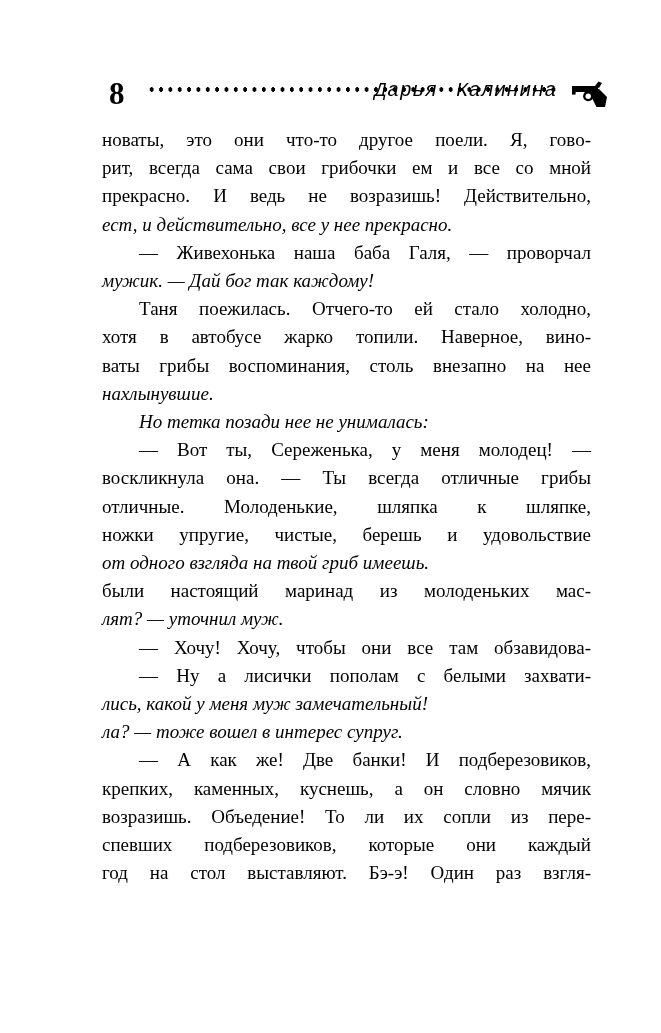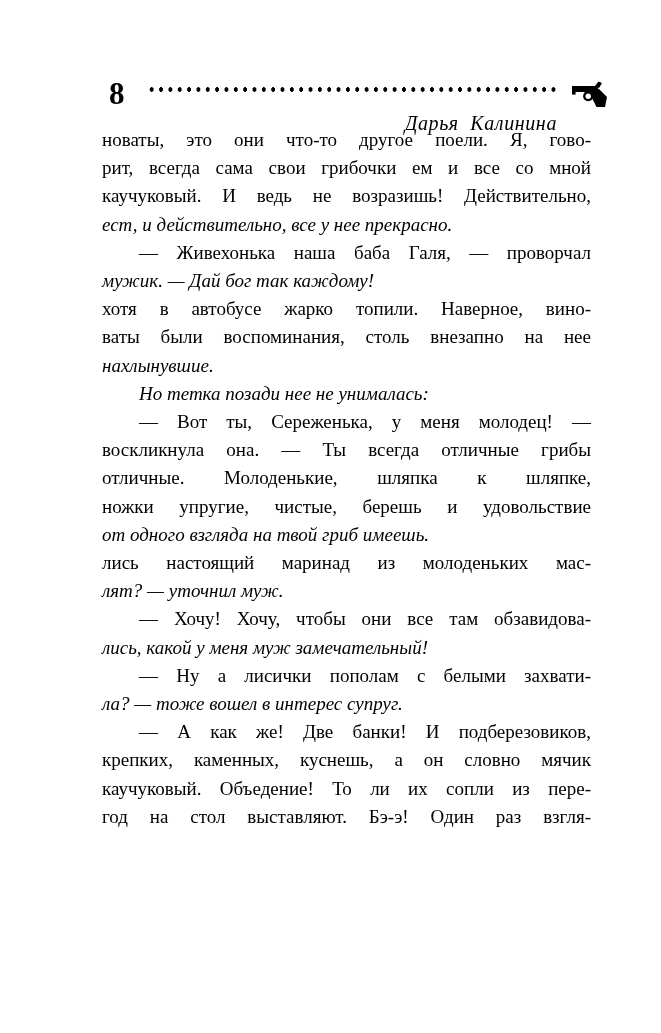--- a/index.html
+++ b/index.html
@@ -32,22 +32,22 @@
     width: 411px;
     height: 7px;
     background-image: radial-gradient(circle 2.2px, #000 97%, transparent 100%);
     background-size: 9.35px 7px;
     background-position: 0 50%;
     background-repeat: repeat-x;
   }
   .author-name {
     position: absolute;
     right: 104px;
-    top: 111px;
-    font-family: Liberation Serif, serif;
+    top: 79px;
+    font-family: Liberation Mono, monospace;
     font-style: italic;
     font-size: 20px;
     line-height: 24px;
     letter-spacing: 0.6px;
     word-spacing: 6px;
     white-space: nowrap;
   }
   .gun-icon {
     position: absolute;
     left: 572px;
@@ -94,38 +94,40 @@
       <polygon points="23,5 26.5,0.5 30,2 27,7" fill="#000"></polygon>
       <polygon points="13,10 27,8 35,16 33,26 24.5,26 18.5,14" fill="#000"></polygon>
       <circle cx="16.2" cy="15.2" r="5.1" fill="#000"></circle>
       <circle cx="16.2" cy="15.2" r="2.7" fill="#fff"></circle>
     </svg>
   </span>
 
   <div class="text-block">
       <div class="line">новаты, это они что-то другое поели. Я, гово-</div>
       <div class="line">рит, всегда сама свои грибочки ем и все со мной</div>
-      <div class="line">каучуковый. И ведь не возразишь! Действительно,</div>
+      <div class="line">прекрасно. И ведь не возразишь! Действительно,</div>
       <div class="line par-end">ест, и действительно, все у нее прекрасно.</div>
       <div class="line indent">— Живехонька наша баба Галя, — проворчал</div>
       <div class="line par-end">мужик. — Дай бог так каждому!</div>
+      <div class="line indent">Таня поежилась. Отчего-то ей стало холодно,</div>
       <div class="line">хотя в автобусе жарко топили. Наверное, вино-</div>
-      <div class="line">ваты были воспоминания, столь внезапно на нее</div>
+      <div class="line">ваты грибы воспоминания, столь внезапно на нее</div>
       <div class="line par-end">нахлынувшие.</div>
       <div class="line indent par-end">Но тетка позади нее не унималась:</div>
       <div class="line indent">— Вот ты, Сереженька, у меня молодец! —</div>
       <div class="line">воскликнула она. — Ты всегда отличные грибы</div>
       <div class="line">отличные. Молоденькие, шляпка к шляпке,</div>
       <div class="line">ножки упругие, чистые, берешь и удовольствие</div>
       <div class="line par-end">от одного взгляда на твой гриб имеешь.</div>
-      <div class="line">лись настоящий маринад из молоденьких мас-</div>
+      <div class="line">были настоящий маринад из молоденьких мас-</div>
       <div class="line par-end">лят? — уточнил муж.</div>
       <div class="line indent">— Хочу! Хочу, чтобы они все там обзавидова-</div>
+      <div class="line indent">— Ну а лисички пополам с белыми захвати-</div>
       <div class="line par-end">лись, какой у меня муж замечательный!</div>
-      <div class="line indent">— Ну а лисички пополам с белыми захвати-</div>
       <div class="line par-end">ла? — тоже вошел в интерес супруг.</div>
       <div class="line indent">— А как же! Две банки! И подберезовиков,</div>
       <div class="line">крепких, каменных, куснешь, а он словно мячик</div>
-      <div class="line">каучуковый. Объедение! То ли их сопли из пере-</div>
+      <div class="line">возразишь. Объедение! То ли их сопли из пере-</div>
+      <div class="line">спевших подберезовиков, которые они каждый</div>
       <div class="line">год на стол выставляют. Бэ-э! Один раз взгля-</div>
     </div>
 
 </div>
 
 </body></html>

